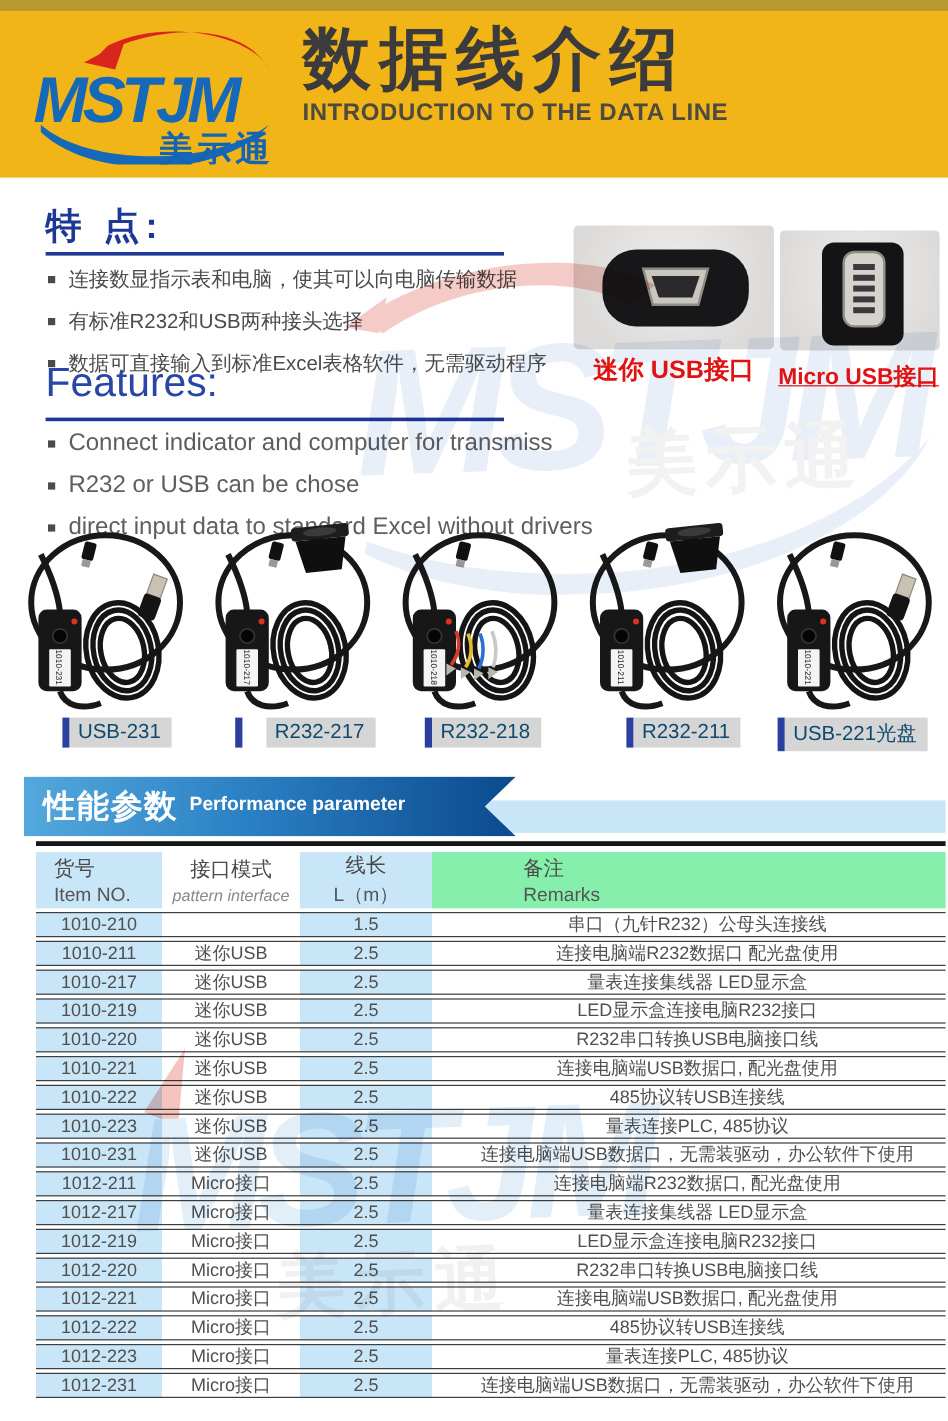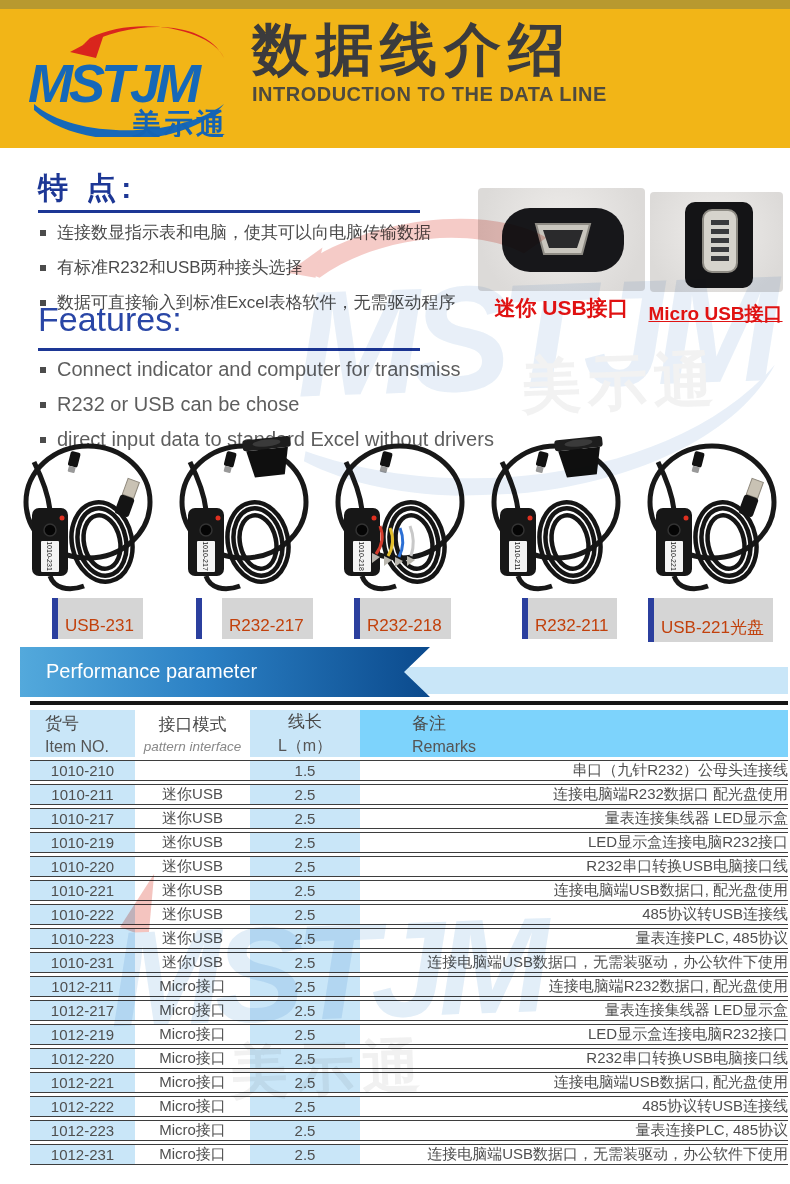--- a/index.html
+++ b/index.html
@@ -35,49 +35,49 @@
   .photo2{left:650px;top:192px;width:133px;height:100px;}
   .conn-label{position:absolute;font-weight:700;color:#E01212;z-index:4;}
   .conn-label1{left:478px;top:294px;width:167px;text-align:center;font-size:21px;}
   .conn-label2{left:641px;top:301px;width:149px;text-align:center;font-size:19px;text-decoration:underline;}
   
   .product-row{position:absolute;left:0;top:430px;width:790px;height:170px;z-index:2;}
   .prod{position:absolute;top:0;width:150px;height:168px;}
   .prod1{left:10px;}.prod2{left:166px;}.prod3{left:322px;}.prod4{left:478px;}.prod5{left:634px;}
   .prod-label{position:absolute;top:598px;display:flex;align-items:stretch;z-index:4;}
   .pl-bar{width:6px;background:#2B3F9E;}
-  .pl-txt{background:#D5D5D5;color:#c2410c;font-size:17px;padding:18px 9px 3px 7px;white-space:nowrap;}
+  .pl-txt{background:#D5D5D5;color:#0c4a6e;font-size:17px;padding:2px 9px 3px 7px;white-space:nowrap;}
   .pl1{left:52px;}.pl2{left:196px;gap:20px;}.pl3{left:354px;}.pl4{left:522px;}.pl5{left:648px;}
   
   .banner-strip{position:absolute;left:30px;top:667px;width:758px;height:27px;background:#C9E6F8;z-index:1;}
   .banner-ribbon{position:absolute;left:20px;top:647px;width:410px;height:50px;z-index:2;
     background:linear-gradient(90deg,#53A9DC 0%,#2B80C4 45%,#0B4A8D 100%);
     clip-path:polygon(0 0,100% 0,calc(100% - 26px) 50%,100% 100%,0 100%);
     display:flex;align-items:center;padding-left:16px;box-sizing:border-box;}
   .banner-cn{font-size:27px;font-weight:700;color:#fff;letter-spacing:1px;}
-  .banner-en{font-size:20px;color:#fff;margin-left:10px;padding-bottom:2px;}
+  .banner-en{font-size:16px;color:#fff;margin-left:10px;padding-bottom:2px;font-weight:bold;}
   .black-rule{position:absolute;left:30px;top:701px;width:758px;height:4px;background:#161616;z-index:2;}
   
   .tableWrap{position:absolute;left:30px;top:707px;width:758px;z-index:2;}
   table{border-collapse:separate;border-spacing:0 3px;width:100%;}
   th,td{padding:0;}
   col.c1{width:105px;}col.c2{width:115px;}col.c3{width:110px;}
   thead th{height:46px;vertical-align:middle;font-weight:400;}
   thead th.c1{background:#C9E6F8;text-align:left;padding-left:15px;}
   thead th.c2{background:#fff;text-align:center;}
   thead th.c3{background:#C9E6F8;text-align:center;}
-  thead th.c4{background:#7dd3fc;text-align:left;padding-left:52px;}
+  thead th.c4{background:#86efac;text-align:left;padding-left:76px;}
   .h-cn{font-size:17px;color:#4A4A4A;}
   .h-en{font-size:16px;color:#555;margin-top:3px;}
   thead th.c2 .h-en{font-size:13.5px;color:#888;font-style:italic;}
   tbody td{height:19px;font-size:15px;color:#4F4F4F;text-align:center;
     border-top:1.5px solid #3E3E3E;border-bottom:1.5px solid #3E3E3E;}
   tbody td.c1,tbody td.c3{background:#C9E6F8;}
   tbody td.c2,tbody td.c4{background:#fff;}
-  tbody td.c4{text-align:right;padding-left:14px;}
+  tbody td.c4{text-align:center;padding-left:14px;}
   
   .wm{position:absolute;pointer-events:none;mix-blend-mode:multiply;opacity:.6;z-index:3;}
   .wm1{left:282px;top:198px;width:515px;height:295px;transform:rotate(-2deg);}
   .wm2{left:92px;top:852px;width:570px;height:255px;transform:rotate(-2deg);}
 </style>
 </head>
 <body>
 
 <div class="header">
   <div class="header-topstrip"></div>
@@ -257,20 +257,21 @@
     <span class="pl-bar"></span>
     <span class="pl-txt">R232-211</span>
   </div>
 <div class="prod-label pl5">
     <span class="pl-bar"></span>
     <span class="pl-txt">USB-221光盘</span>
   </div>
 
 <div class="banner-strip"></div>
 <div class="banner-ribbon">
+  <span class="banner-cn">性能参数</span>
   <span class="banner-en">Performance parameter</span>
 </div>
 <div class="black-rule"></div>
 
 <div class="tableWrap">
   <table>
     <colgroup>
         <col class="c1">
         <col class="c2">
         <col class="c3">

